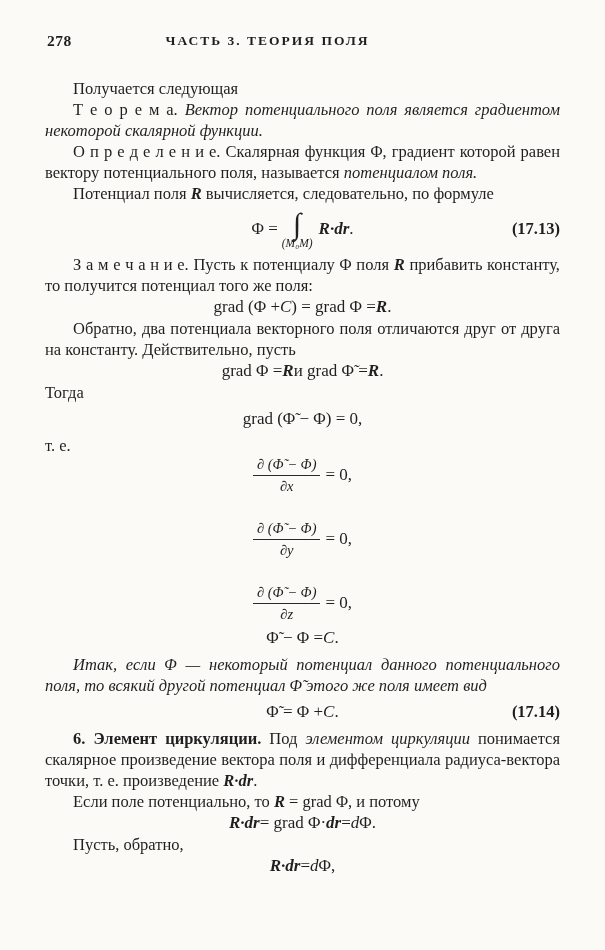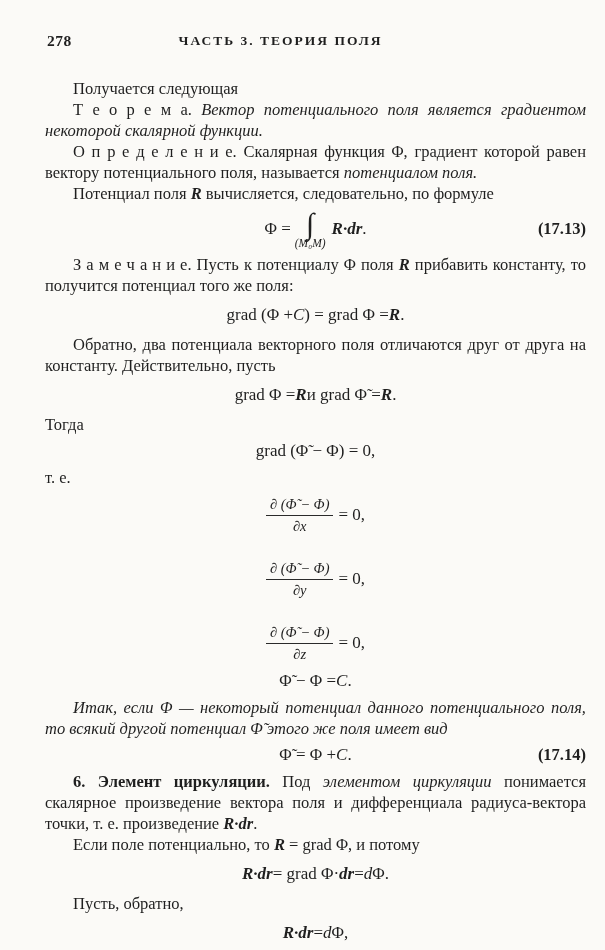--- a/index.html
+++ b/index.html
@@ -6,21 +6,21 @@
   .page {
     position: relative;
     width: 605px; height: 950px;
     margin: 0 auto;
     background: #fbfaf7;
     color: #1f1f1f;
     font-family: "Liberation Serif", "DejaVu Serif", serif;
     font-size: 16.5px;
     line-height: 21px;
     box-sizing: border-box;
-    padding: 30px 19px 0 45px;
+    padding: 30px 45px 0 45px;
     overflow: hidden;
   }
   .header-row {
     position: relative;
     height: 18px;
     margin-bottom: 30px;
   }
   .page-number {
     position: absolute; left: 2px; top: 0;
     font-weight: 700; font-size: 15.5px; letter-spacing: 0.5px;
@@ -35,21 +35,21 @@
   p.indent { text-indent: 28px; }
   .it  { font-style: italic; }
   .bi  { font-style: italic; font-weight: 700; }
   .rm  { font-style: normal; }
   .bold { font-weight: 700; }
 
   .formula-row {
     position: relative;
     display: flex; justify-content: center; align-items: center;
     font-size: 17px; line-height: 22px;
-    margin: 8px 0;
+    margin: 0 0;
   }
   .formula-row.tight { margin: 5px 0; }
   .eq-tag {
     position: absolute; right: 0; top: 50%;
     transform: translateY(-50%);
     font-weight: 700; font-size: 16.5px;
   }
   .int-stack {
     display: inline-flex; flex-direction: column; align-items: center;
     margin: 0 6px 0 4px; vertical-align: middle;

